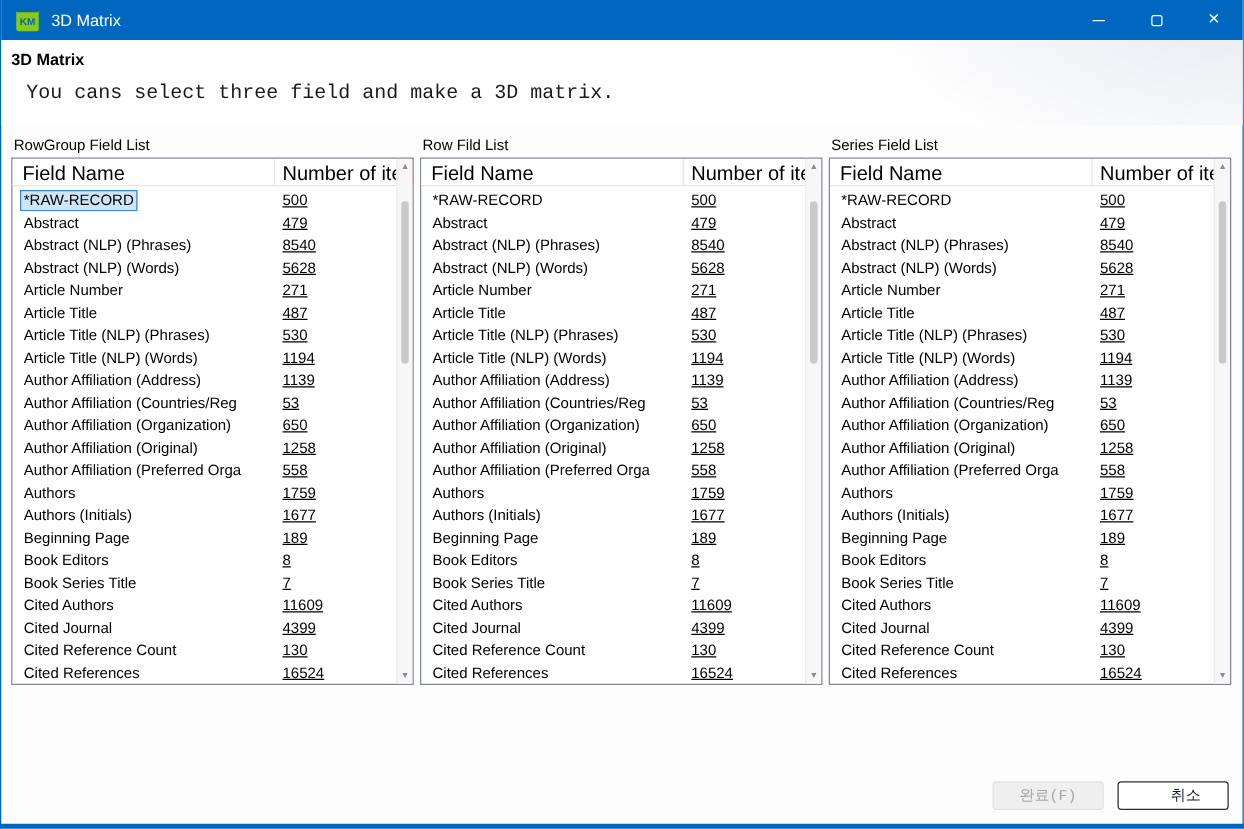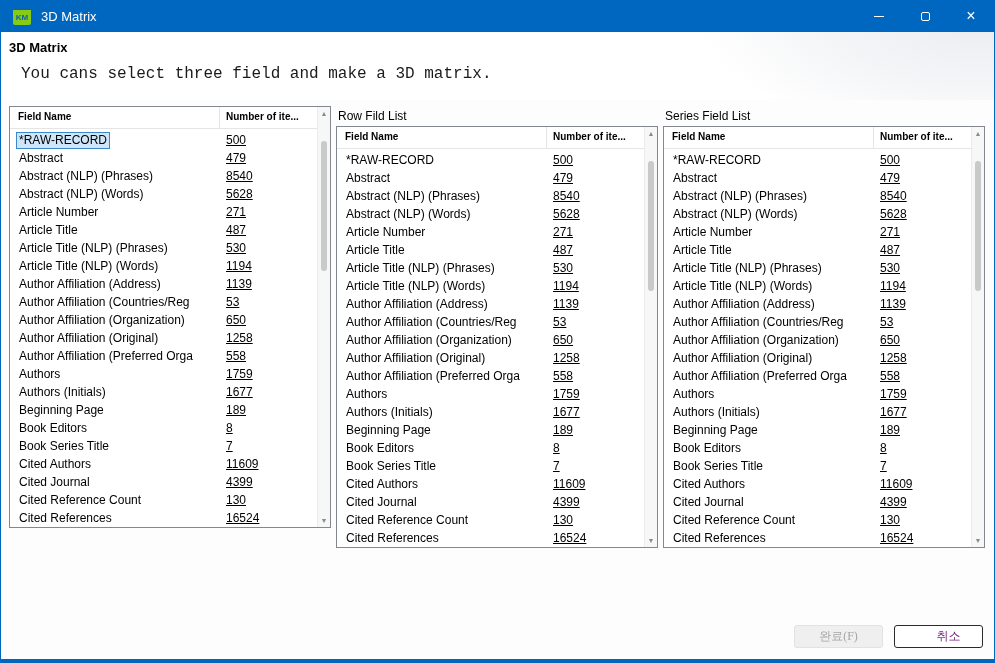--- a/index.html
+++ b/index.html
@@ -52,22 +52,22 @@
     position:absolute; top:106px; left:8px; right:9px;
   }
   .panels { display:flex; justify-content:space-between; }
   .panel { width:322px; }
   .panel-label { font-size:12px; color:#000; height:20px; padding:3px 2px 0 2px; }
   .listbox {
     height:422px; border:1px solid #828790; background:#fff;
     position:relative; overflow:hidden;
   }
   .list-header {
-    display:flex; height:22px; font-size:10px; color:#000;
-    border-bottom:1px solid #e5e5e5; background:#fff;font-weight:bold;
+    display:flex; height:22px; font-size:16px; color:#000;
+    border-bottom:1px solid #e5e5e5; background:#fff;
   }
   .col-name {
     width:210px; padding:4px 0 0 8px; border-right:1px solid #e5e5e5;
     white-space:nowrap; overflow:hidden;
   }
   .col-count {
     flex:1; padding:4px 0 0 6px; border-right:1px solid #b91c1c;
     white-space:nowrap; overflow:hidden;
   }
   .rows {
@@ -92,30 +92,30 @@
   }
   .sb-arrow.up { top:0; }
   .sb-arrow.down { bottom:0; }
   .sb-thumb {
     position:absolute; left:3px; width:6px; top:34px; height:130px;
     background:#c9c9c9; border-radius:3px;
   }
   
   .btn {
     position:absolute; height:23px; width:89px;
-    font-family:Liberation Serif, serif;
+    font-family:Liberation Mono, monospace;
     font-size:12px; border-radius:3px;
   }
   .btn-ok {
     right:111px; bottom:11px;
     background:#efefef; border:1px solid #e2e2e2; color:#a6a6a6;
   }
   .btn-cancel {
     right:11px; bottom:11px;
-    background:#ffffff; border:1px solid #2b2b2b; color:#701a75;padding-left:20px;
+    background:#ffffff; border:1px solid #2b2b2b; color:#0f172a;padding-left:20px;
   }
 </style>
 </head>
 <body>
 
 <div class="window">
 
   <div class="titlebar">
     <div class="app-icon">
       <span>KM</span>
@@ -136,20 +136,21 @@
 
   <div class="header">
     <div class="header-title">3D Matrix</div>
     <div class="header-subtitle">You cans select three field and make a 3D matrix.</div>
   </div>
 
   <div class="content">
     <div class="panels">
 
       <div class="panel">
+        <div class="panel-label">RowGroup Field List</div>
         <div class="listbox">
           <div class="list-header">
             <div class="col-name">Field Name</div>
             <div class="col-count">Number of ite...</div>
           </div>
           <div class="rows">
               <div class="row">
                 <div class="cell-name"><span class="name-text selected">*RAW-RECORD</span></div>
                 <div class="cell-count">500</div>
               </div>

